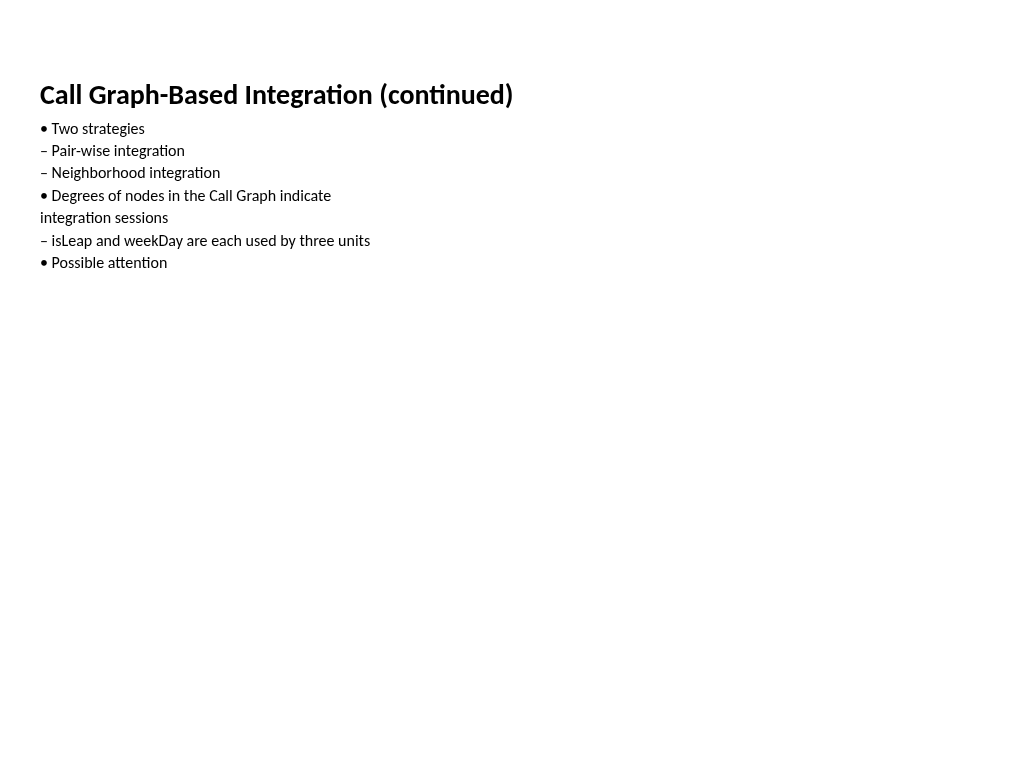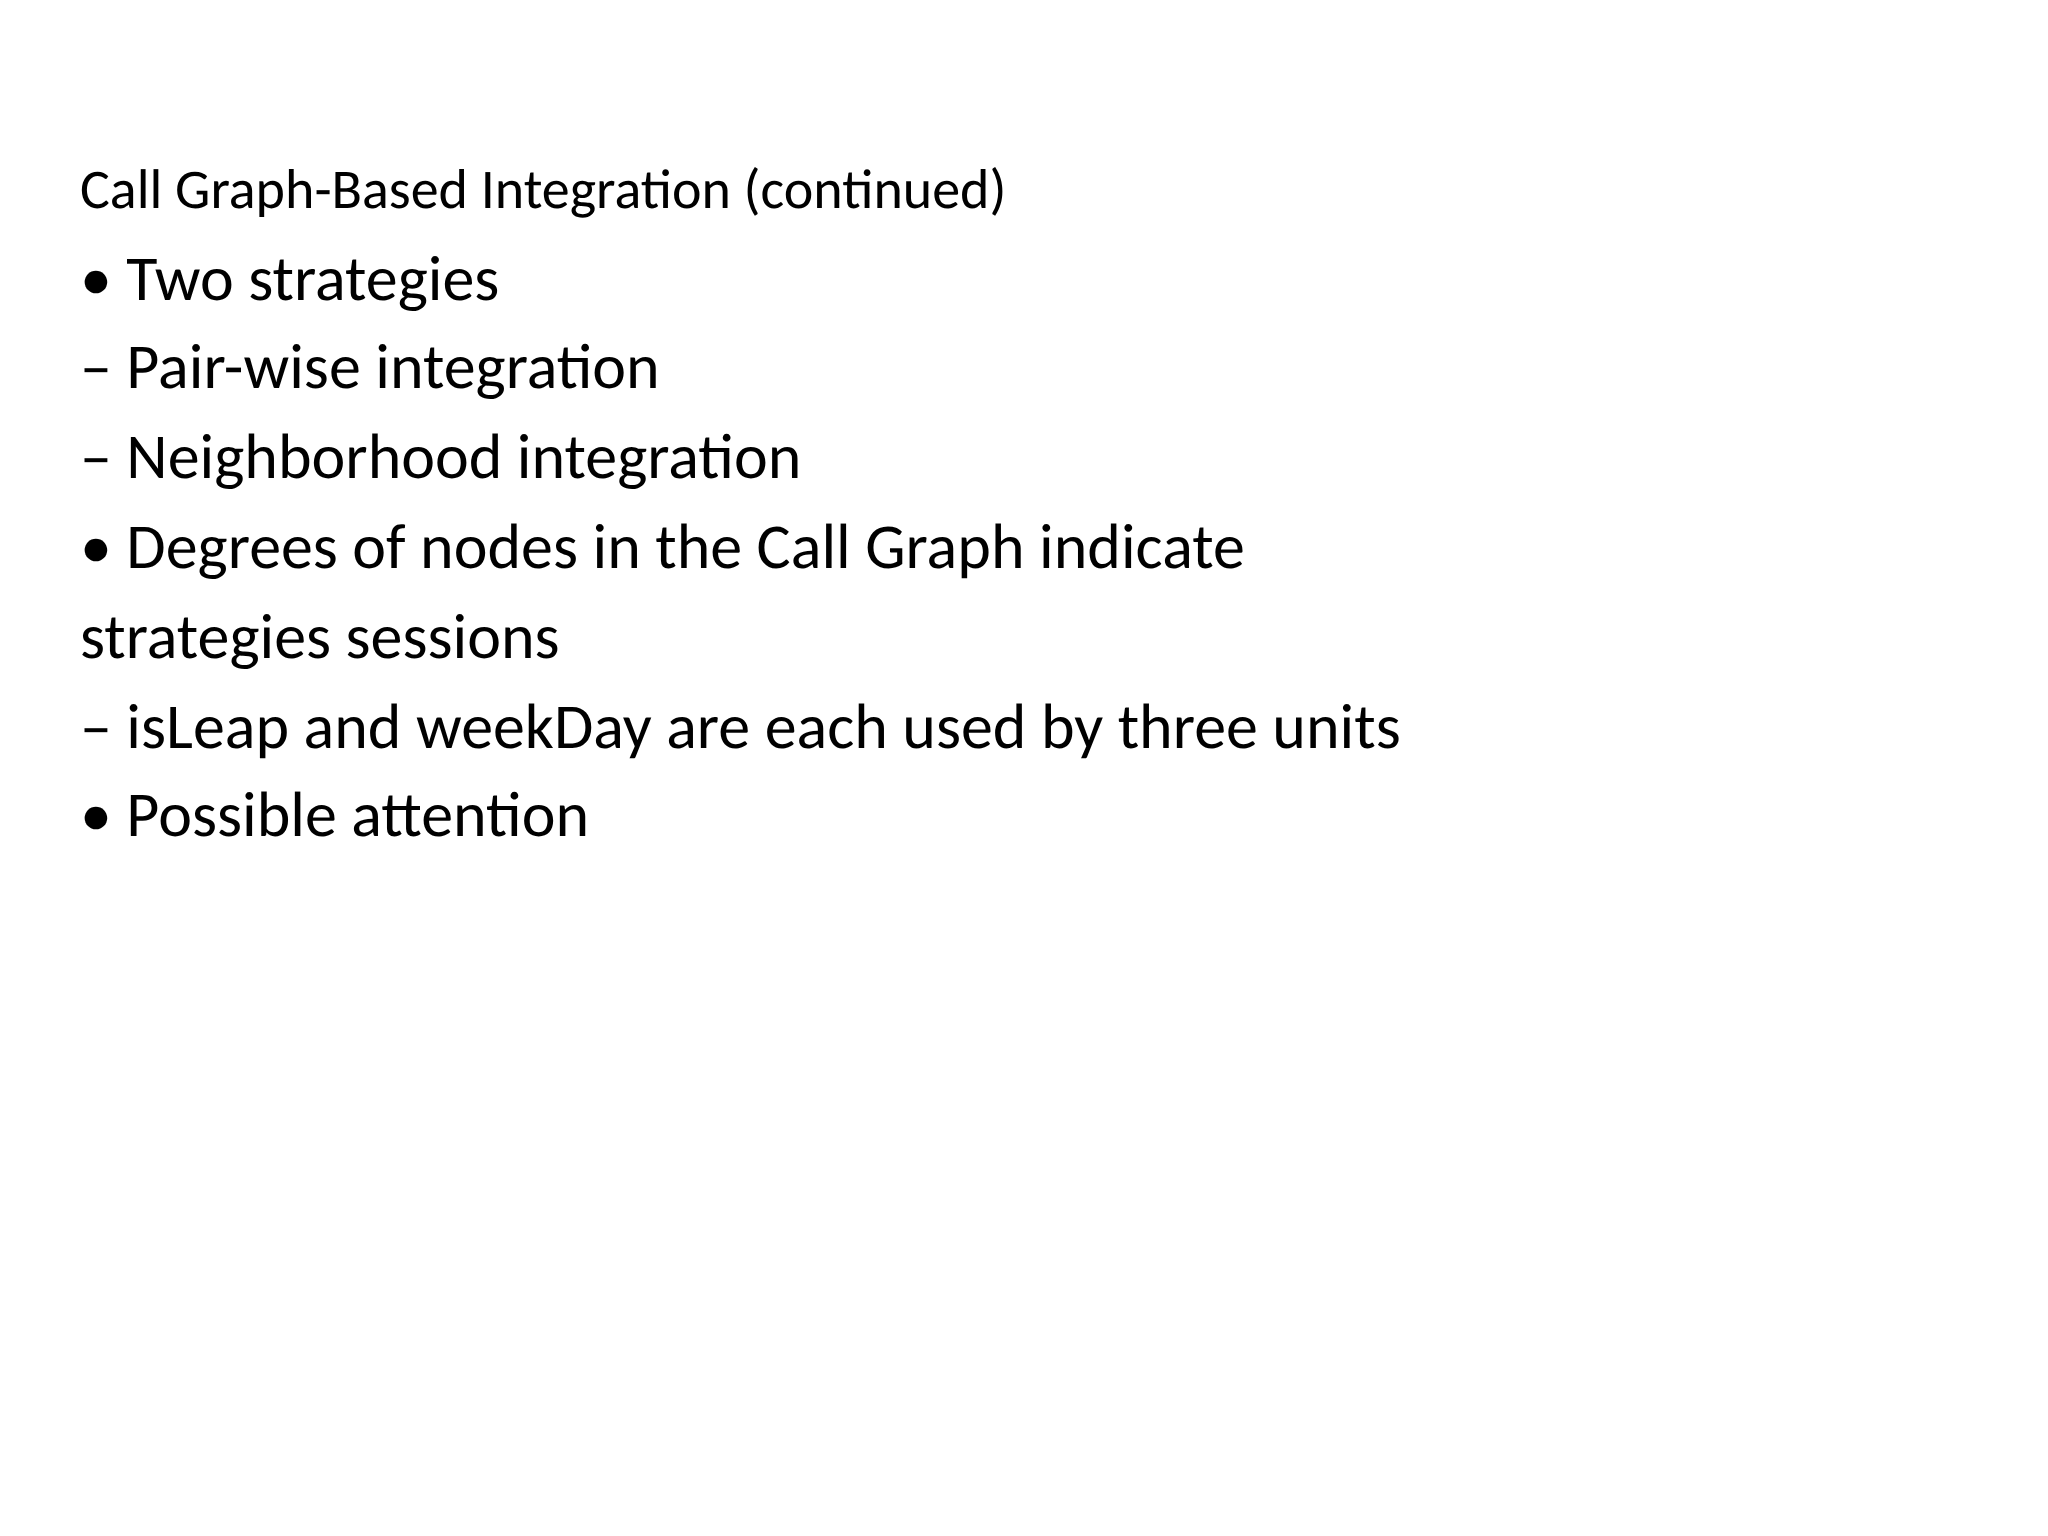--- a/index.html
+++ b/index.html
@@ -10,39 +10,39 @@
     body {
       width: 1024px;
       height: 768px;
       background: #ffffff;
       font-family: Calibri, "Segoe UI", Arial, sans-serif;
       color: #000000;
       padding: 78px 40px 40px 40px;
     }
     .slide-title {
       font-size: 28px;
-      font-weight: 400;
+      font-weight: 700;
       margin-bottom: 6px;
       line-height: 1.2;
     }
     .slide-body {
-      font-size: 32px;
+      font-size: 16px;
       line-height: 1.4;
     }
     .body-line {
       display: block;
     }
   </style>
 </head>
 <body>
 
 <div>
   <h1 class="slide-title">Call Graph-Based Integration (continued)</h1>
   <div class="slide-body">
     <span class="body-line">• Two strategies</span>
     <span class="body-line">– Pair-wise integration</span>
     <span class="body-line">– Neighborhood integration</span>
     <span class="body-line">• Degrees of nodes in the Call Graph indicate</span>
-    <span class="body-line">strategies sessions</span>
+    <span class="body-line">integration sessions</span>
     <span class="body-line">– isLeap and weekDay are each used by three units</span>
     <span class="body-line">• Possible attention</span>
   </div>
 </div>
 
 </body></html>

